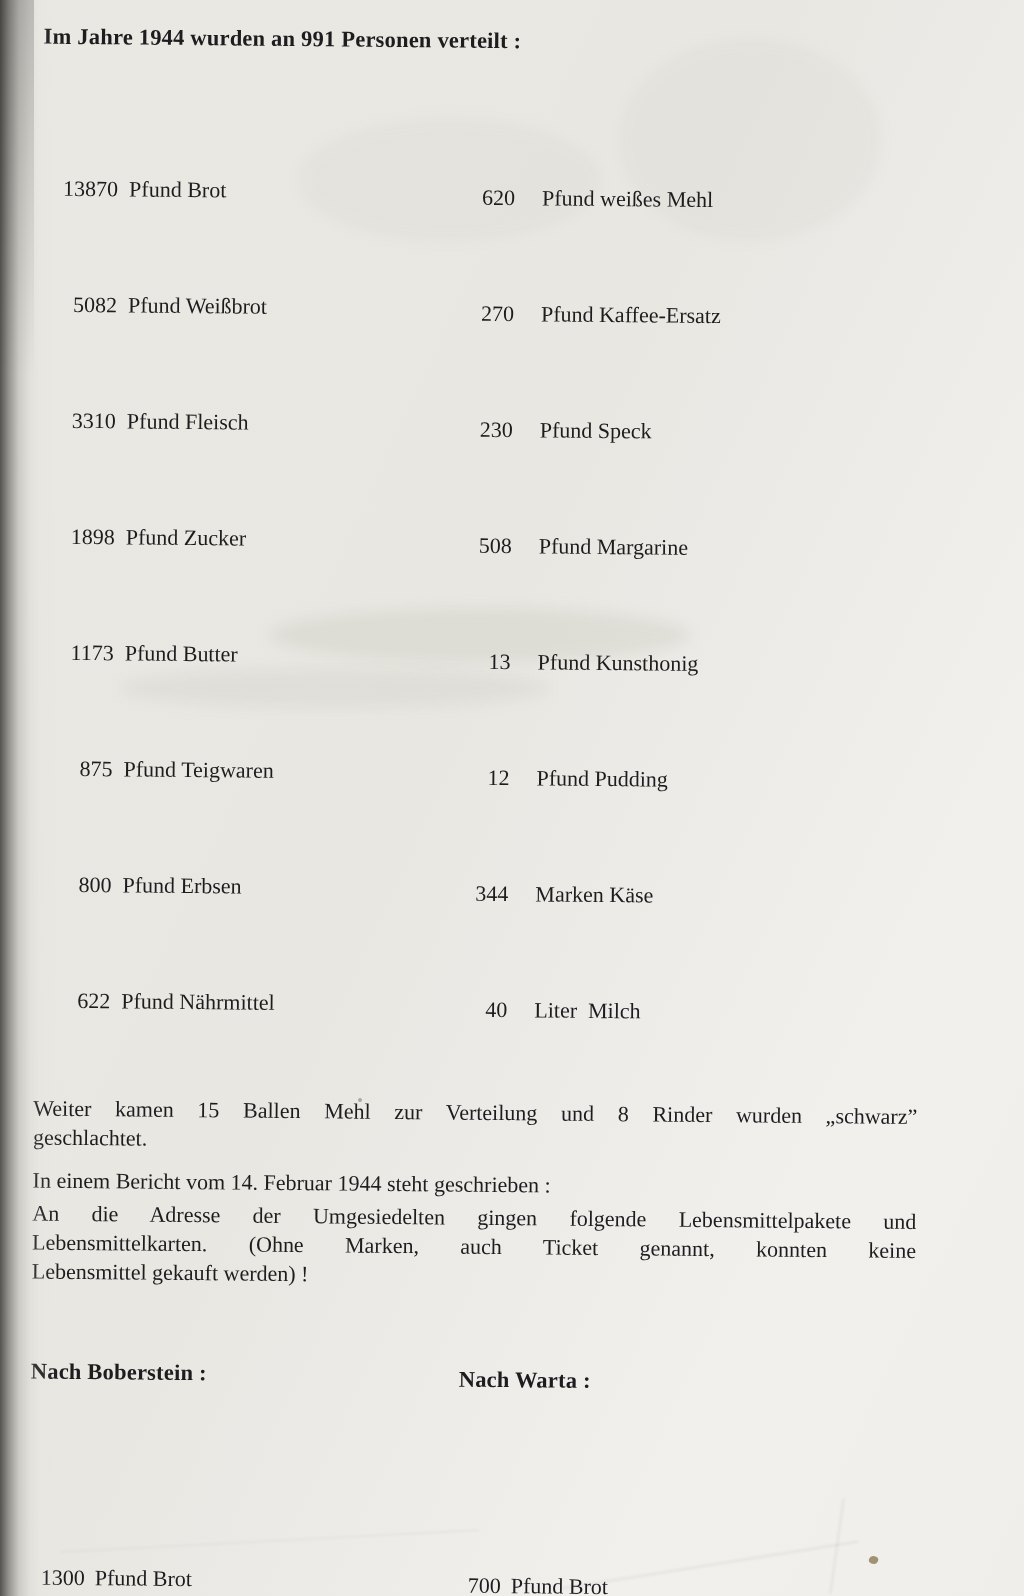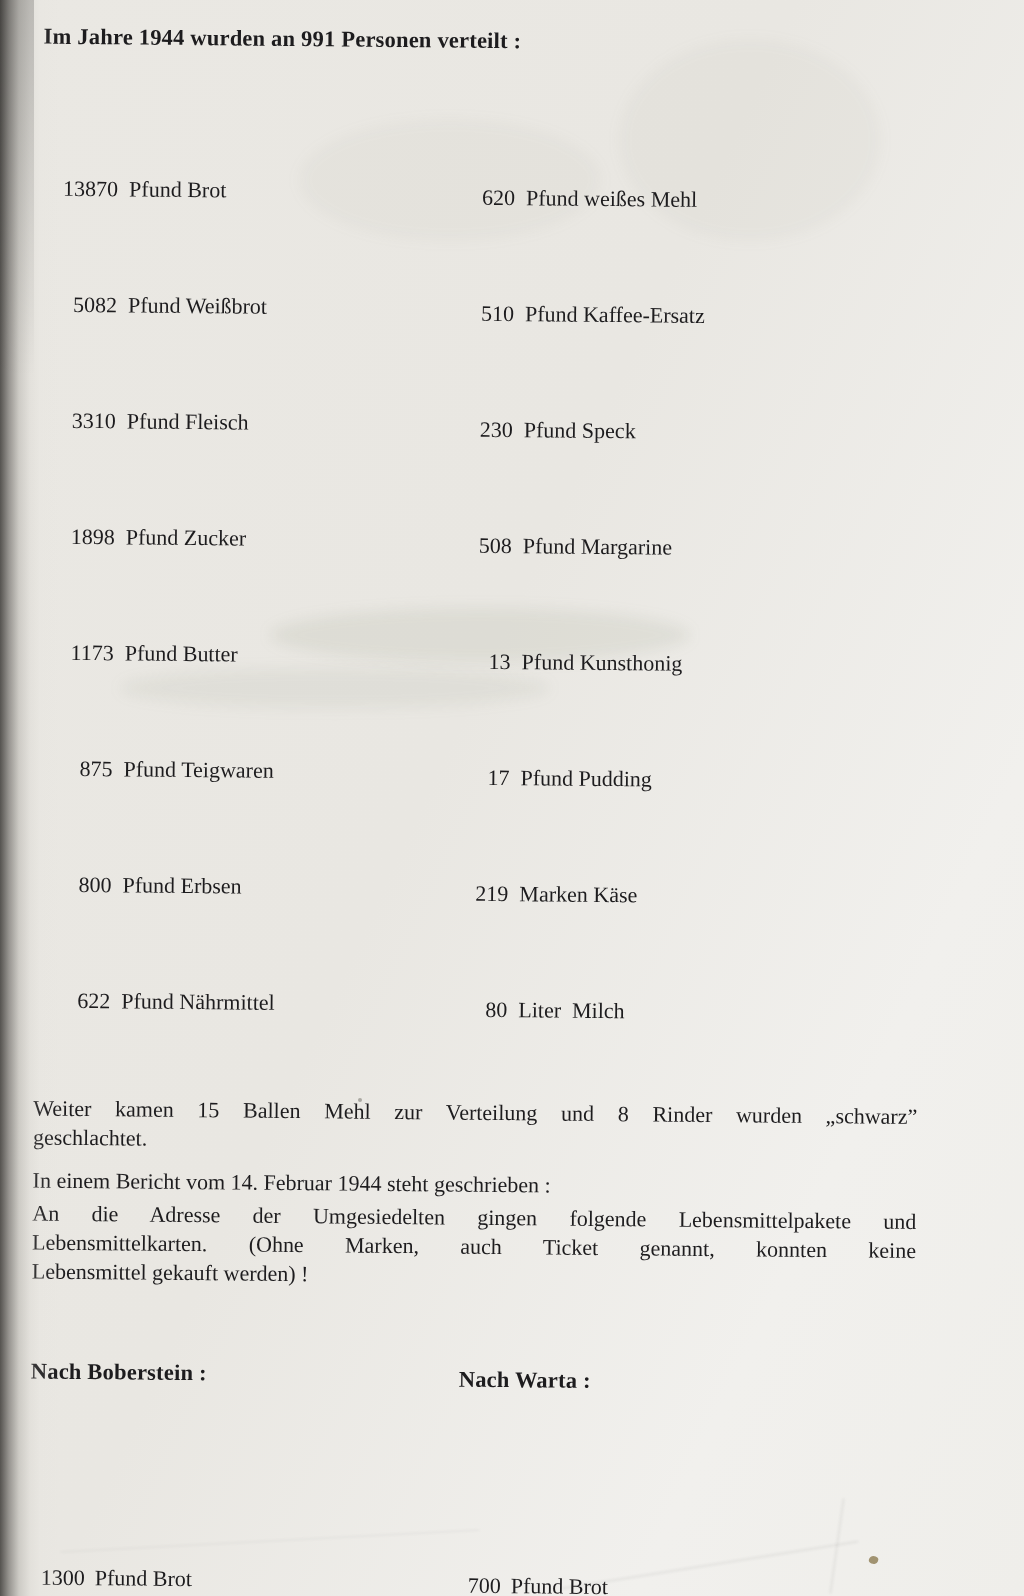--- a/index.html
+++ b/index.html
@@ -55,21 +55,21 @@
   .title{margin-bottom:7px;}
 
   
   .dist{display:flex;}
   .col{white-space:pre;}
   .colL{width:420px;flex:none;}
   .colR{margin-left:9px;margin-top:5px;flex:none;}
   .row{line-height:29px;}
   .qty{display:inline-block;text-align:right;}
   .colL .qty{width:76px;margin-right:11px;}
-  .colR .qty{width:44px;margin-right:11px;}
+  .colR .qty{width:44px;margin-right:27px;}
 
   
   .para{margin-top:12px;}
   .para .tline{text-align:justify;text-align-last:justify;}
   .para .tlast{text-align-last:left;}
   .mt16{margin-top:16px;}
   .mt14{margin-top:14px;}
   .mt4{margin-top:4px;}
 
   
@@ -118,33 +118,33 @@
         
           <div class="row"><span class="qty">800</span><span class="lab">Pfund Erbsen</span></div>
         
           <div class="row"><span class="qty">622</span><span class="lab">Pfund Nährmittel</span></div>
         </div>
       <div class="col colR">
         
       
           <div class="row"><span class="qty">620</span><span class="lab">Pfund weißes Mehl</span></div>
         
-          <div class="row"><span class="qty">510</span><span class="lab">Pfund Kaffee-Ersatz</span></div>
+          <div class="row"><span class="qty">270</span><span class="lab">Pfund Kaffee-Ersatz</span></div>
         
           <div class="row"><span class="qty">230</span><span class="lab">Pfund Speck</span></div>
         
           <div class="row"><span class="qty">508</span><span class="lab">Pfund Margarine</span></div>
         
           <div class="row"><span class="qty">13</span><span class="lab">Pfund Kunsthonig</span></div>
         
-          <div class="row"><span class="qty">17</span><span class="lab">Pfund Pudding</span></div>
-        
-          <div class="row"><span class="qty">219</span><span class="lab">Marken Käse</span></div>
-        
-          <div class="row"><span class="qty">80</span><span class="lab">Liter  Milch</span></div>
+          <div class="row"><span class="qty">12</span><span class="lab">Pfund Pudding</span></div>
+        
+          <div class="row"><span class="qty">344</span><span class="lab">Marken Käse</span></div>
+        
+          <div class="row"><span class="qty">40</span><span class="lab">Liter  Milch</span></div>
         </div>
     </div>
 
     <div class="para mt16">
         <div class="tline">Weiter kamen 15 Ballen Mehl zur Verteilung und 8 Rinder wurden „schwarz”</div>
         <div class="tline tlast">geschlachtet.</div>
       </div>
 
     <div class="para mt14">
         <div class="tline tlast">In einem Bericht vom 14. Februar 1944 steht geschrieben :</div>

